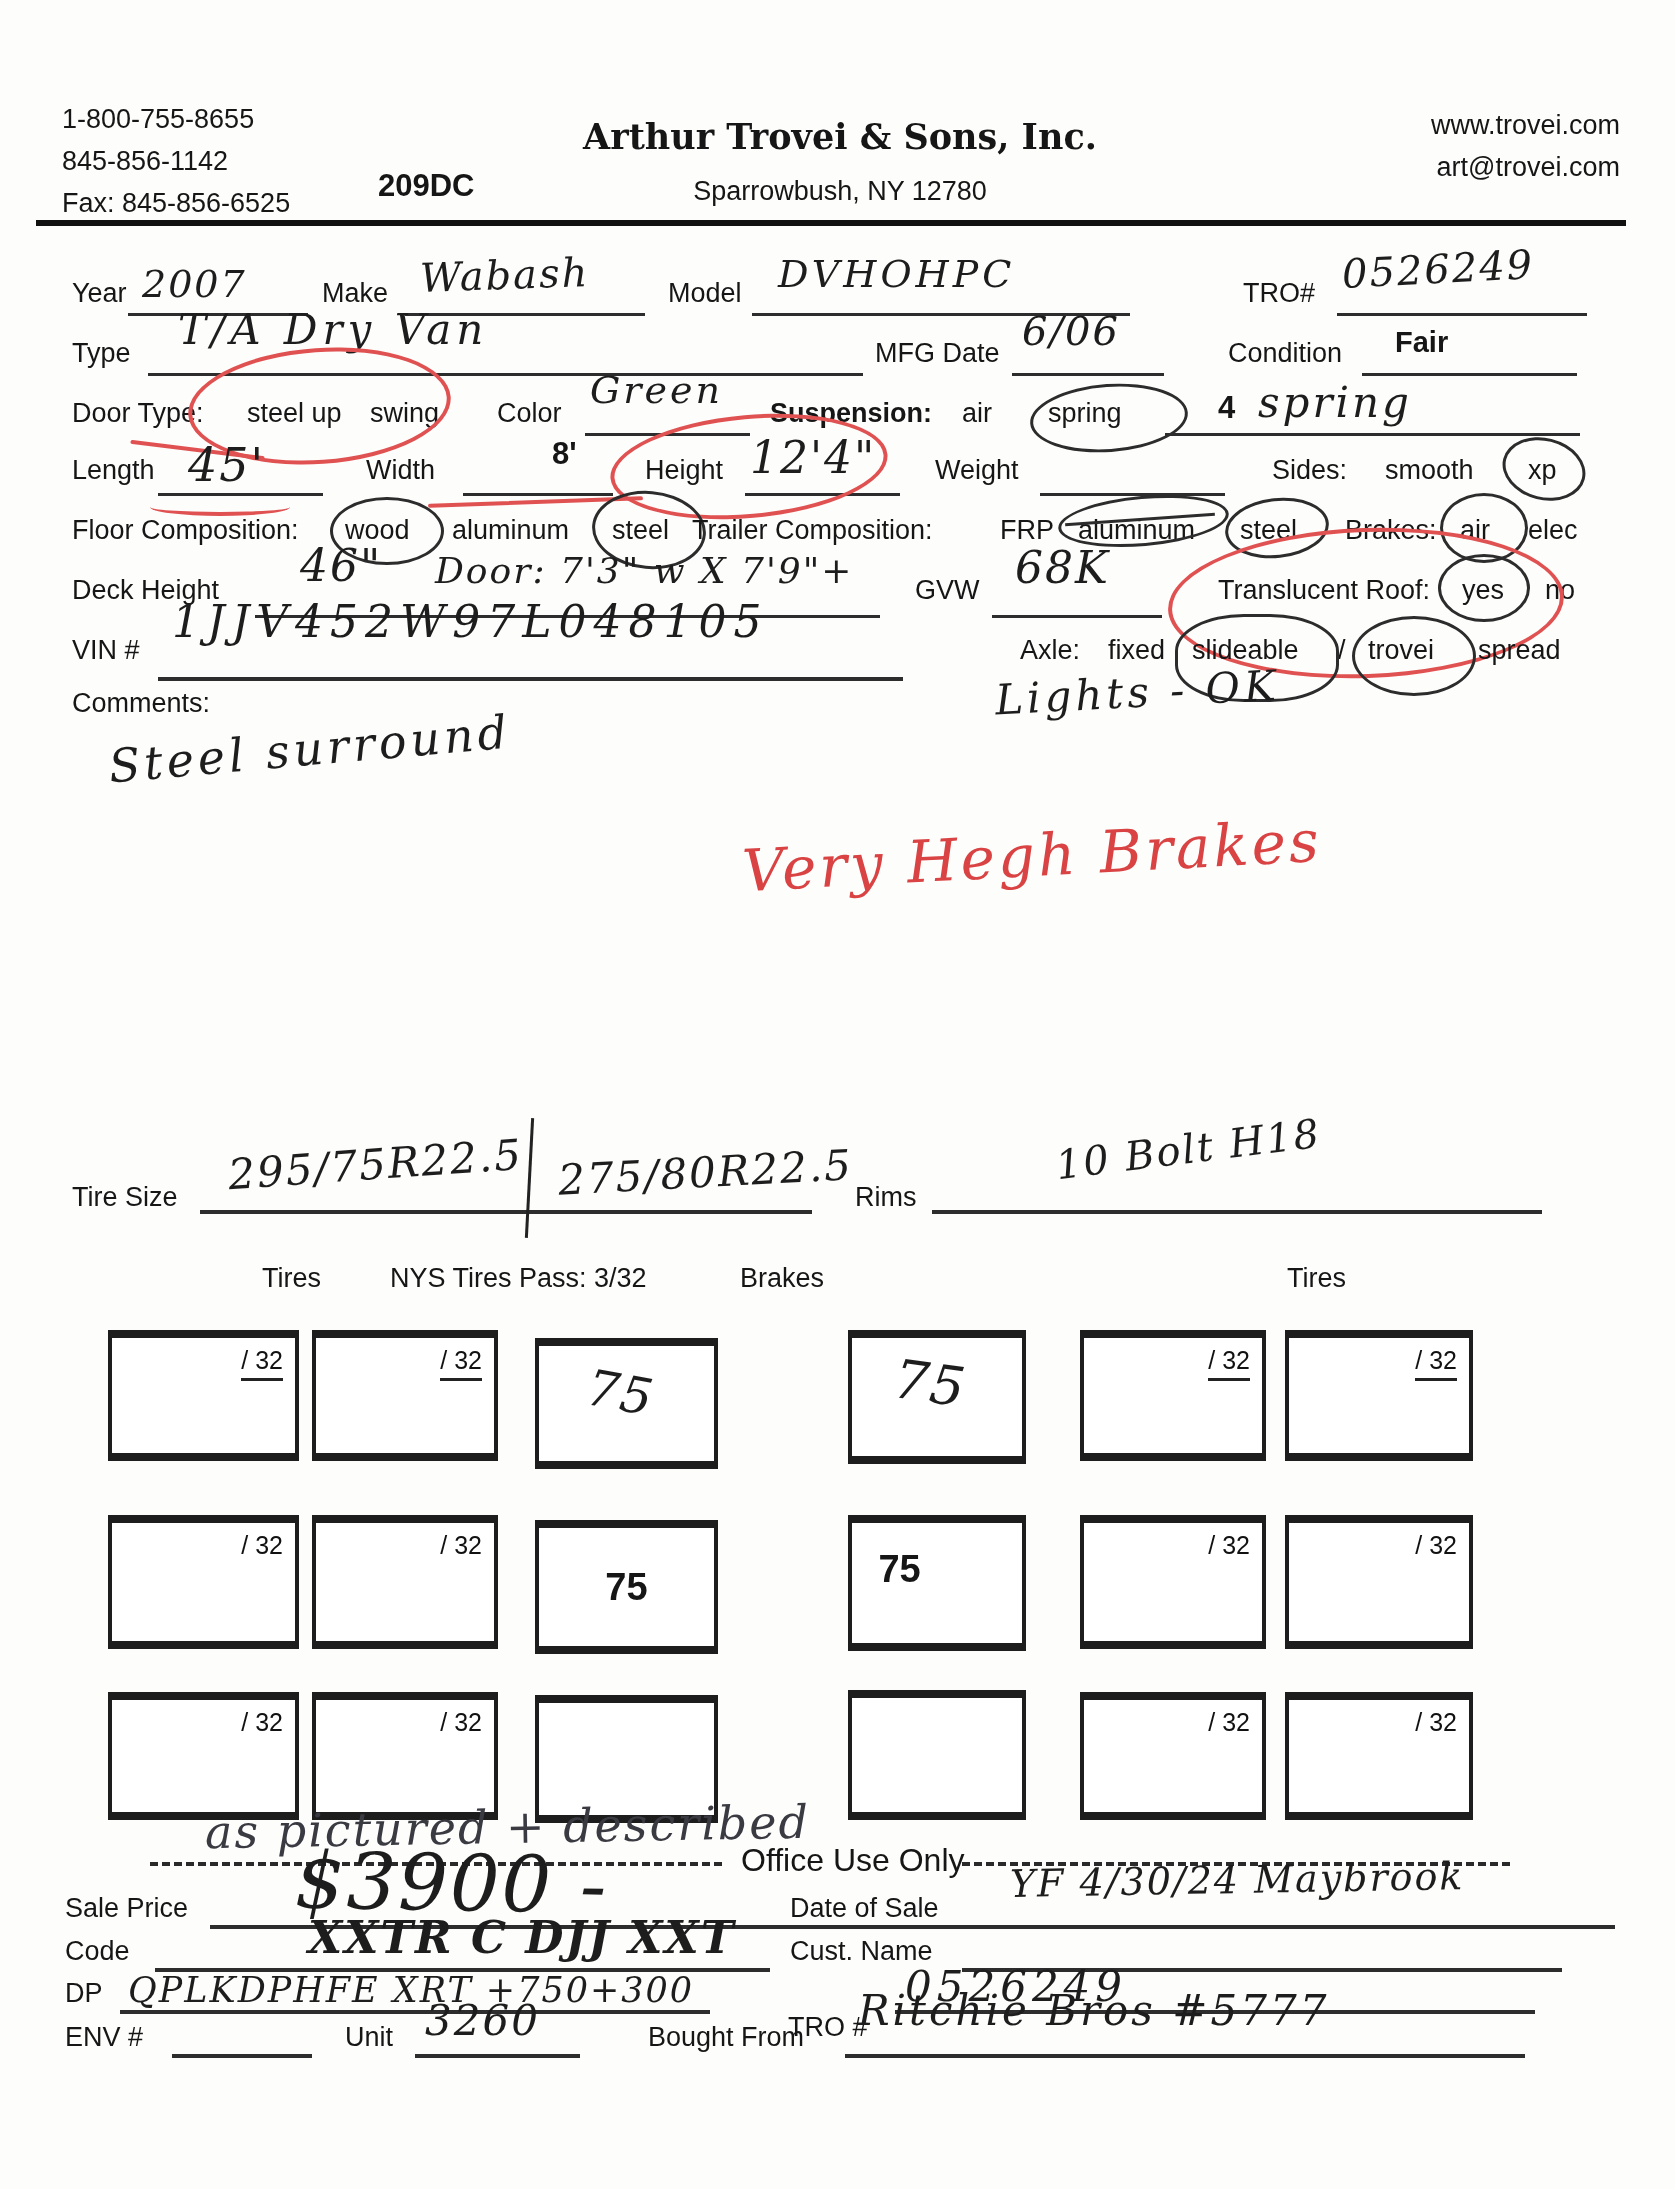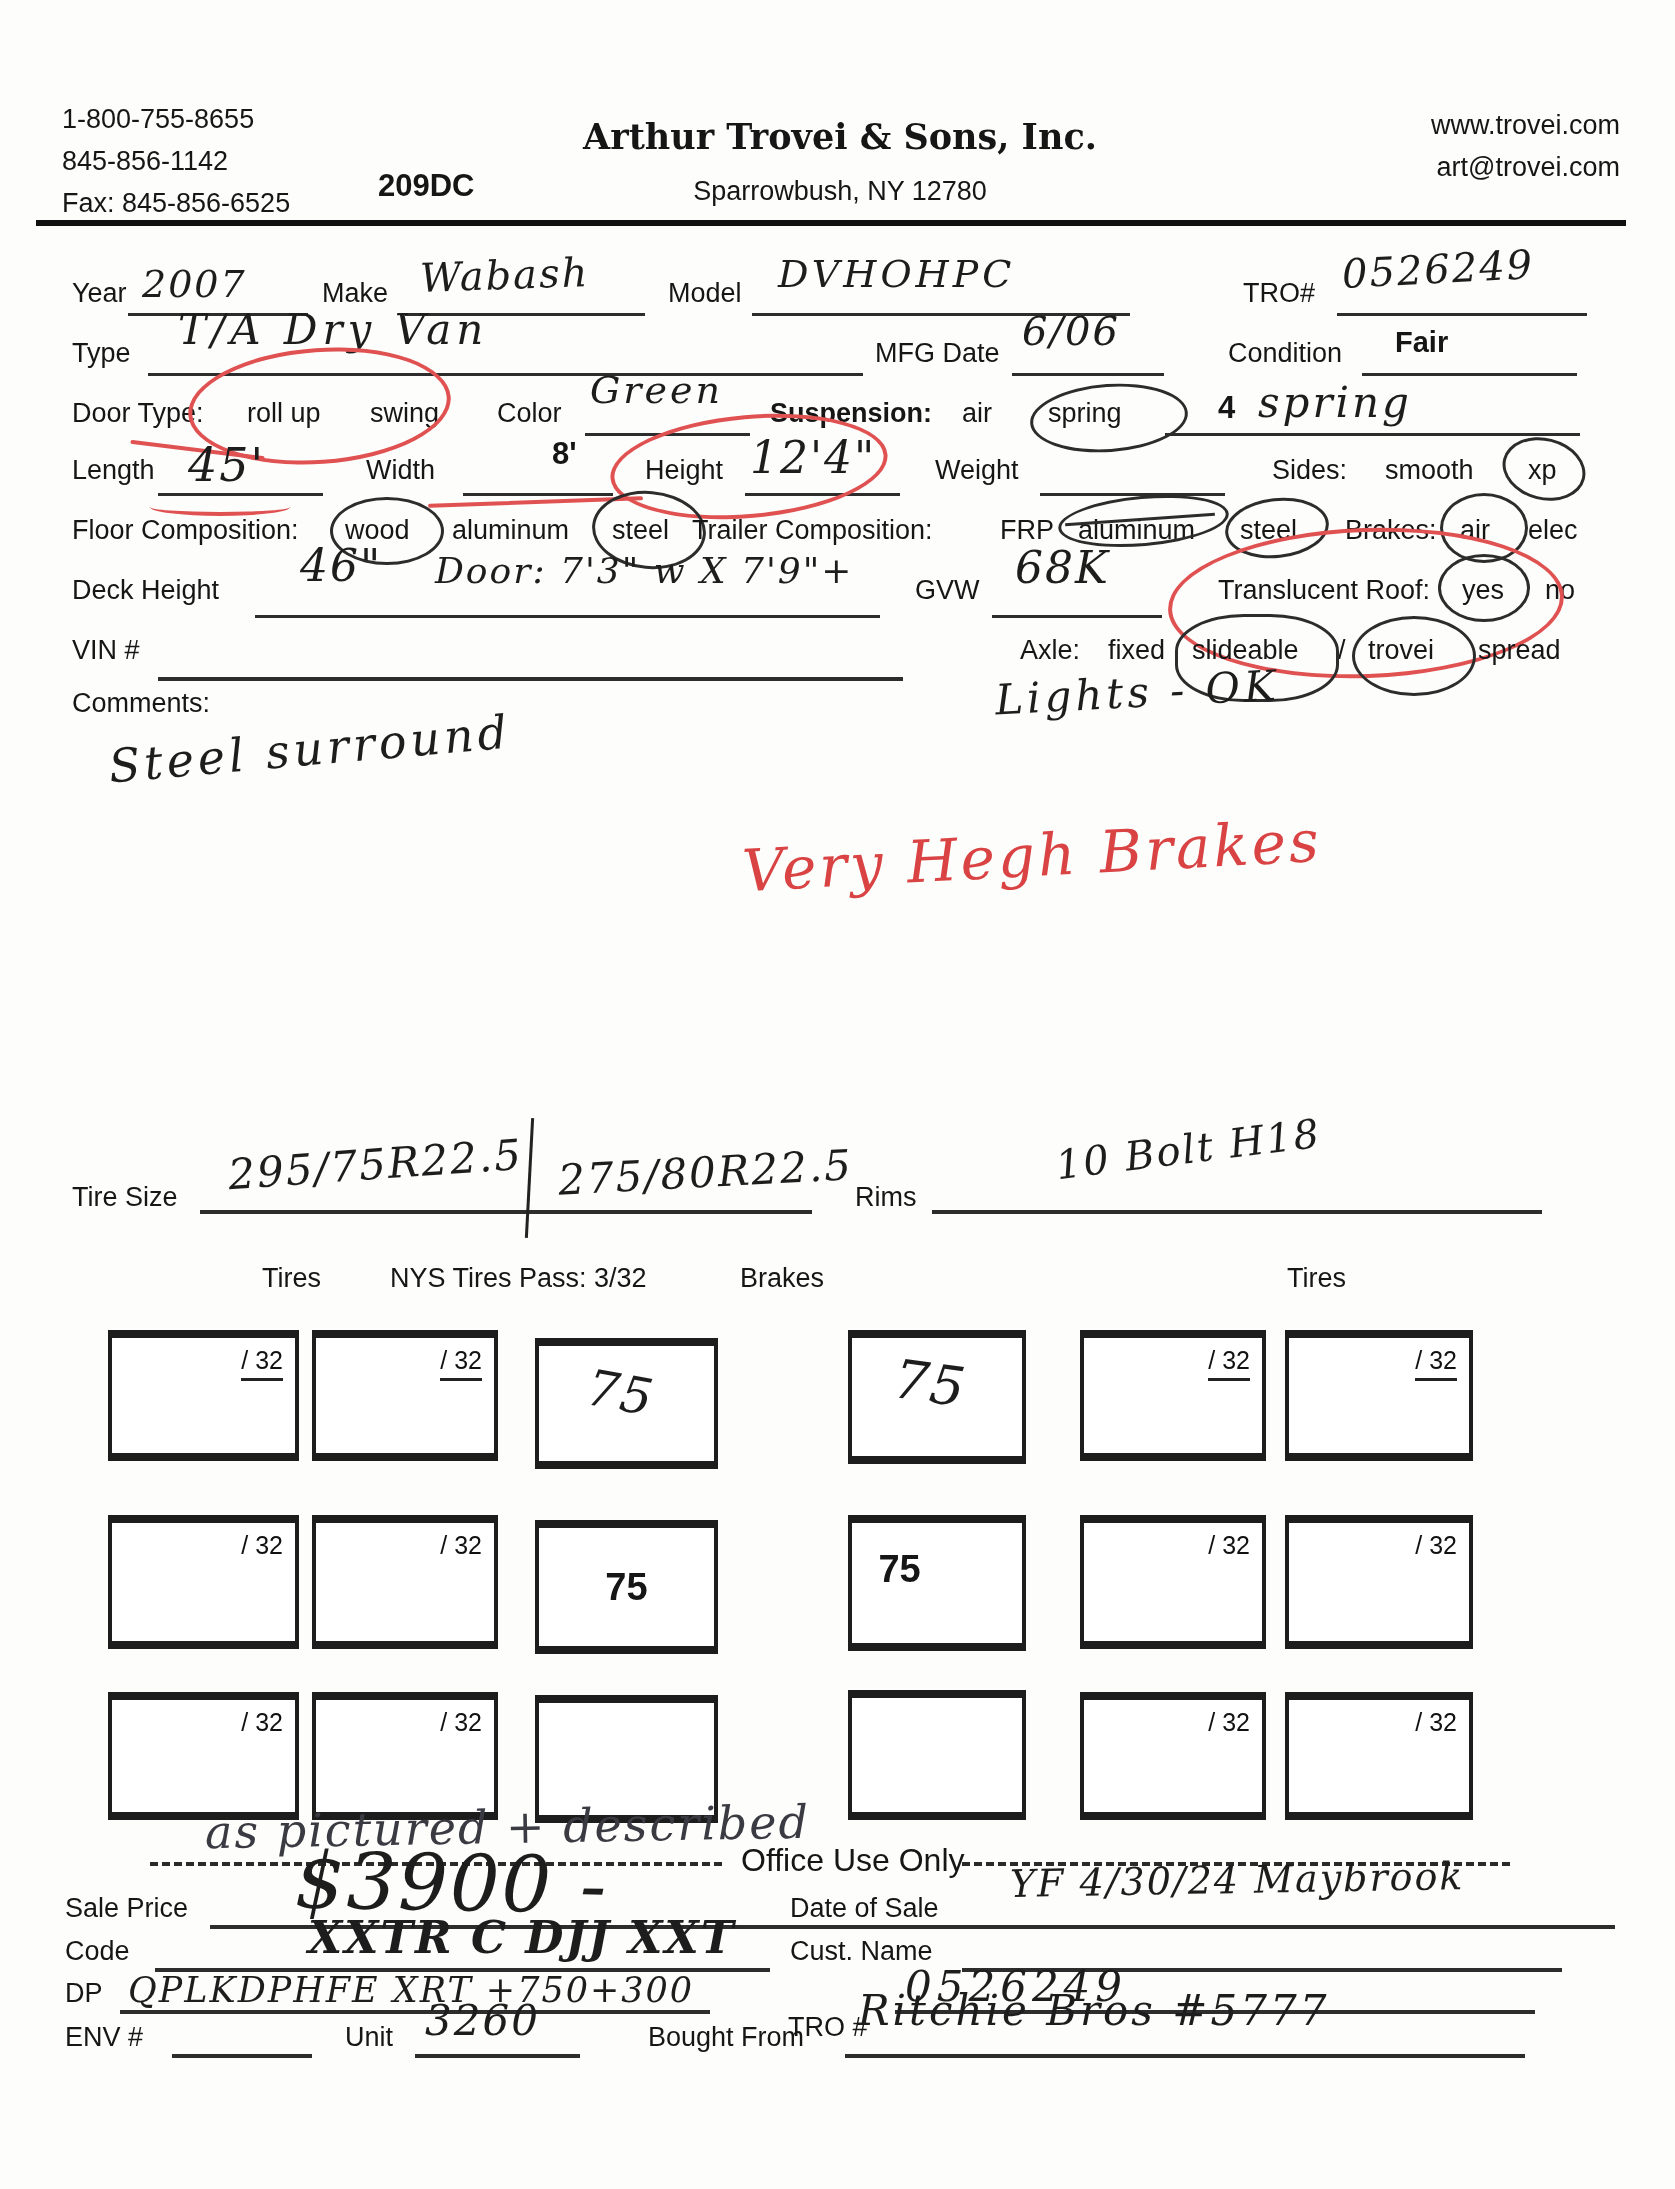--- a/index.html
+++ b/index.html
@@ -61,21 +61,21 @@
 
   <div class="lbl" style="left:875px;top:338px;">MFG Date</div>
   <div class="uline" style="left:1012px;top:373px;width:152px;"></div>
   <div class="hw" style="left:1022px;top:308px;font-size:40px;">6/06</div>
 
   <div class="lbl" style="left:1228px;top:338px;">Condition</div>
   <div class="uline" style="left:1362px;top:373px;width:215px;"></div>
   <div class="prt" style="left:1395px;top:326px;font-size:29px;">Fair</div>
 
   <div class="lbl" style="left:72px;top:398px;">Door Type:</div>
-  <div class="lbl" style="left:247px;top:398px;">roll up</div>
+  <div class="lbl" style="left:247px;top:398px;">steel up</div>
   <div class="lbl" style="left:370px;top:398px;">swing</div>
   <div class="circ red" style="left:188px;top:348px;width:255px;height:108px;transform:rotate(-4deg);"></div>
   <div class="redstroke" style="left:130px;top:448px;width:135px;transform:rotate(7deg);"></div>
 
   <div class="lbl" style="left:497px;top:398px;">Color</div>
   <div class="uline" style="left:585px;top:433px;width:165px;"></div>
   <div class="hw" style="left:590px;top:368px;font-size:38px;letter-spacing:3px;">Green</div>
 
   <div class="lbl" style="left:770px;top:398px;font-weight:bold;">Suspension:</div>
   <div class="lbl" style="left:962px;top:398px;">air</div>
@@ -139,20 +139,21 @@
   <div class="hw" style="left:1015px;top:542px;font-size:44px;">68K</div>
 
   <div class="lbl" style="left:1218px;top:575px;">Translucent Roof:</div>
   <div class="lbl" style="left:1462px;top:575px;">yes</div>
   <div class="lbl" style="left:1545px;top:575px;">no</div>
   <div class="circ" style="left:1438px;top:554px;width:86px;height:62px;"></div>
   <div class="circ red" style="left:1168px;top:528px;width:388px;height:142px;transform:rotate(-2deg);"></div>
 
   <div class="lbl" style="left:72px;top:635px;">VIN #</div>
   <div class="uline thick" style="left:158px;top:677px;width:745px;"></div>
+  <div class="hw" style="left:172px;top:596px;font-size:44px;letter-spacing:7px;">1JJV452W97L048105</div>
 
   <div class="lbl" style="left:1020px;top:635px;">Axle:</div>
   <div class="lbl" style="left:1108px;top:635px;">fixed</div>
   <div class="lbl" style="left:1192px;top:635px;">slideable</div>
   <div class="lbl" style="left:1338px;top:635px;">/</div>
   <div class="lbl" style="left:1368px;top:635px;">trovei</div>
   <div class="lbl" style="left:1478px;top:635px;">spread</div>
   <div class="circ" style="left:1175px;top:614px;width:158px;height:82px;border-radius:42%;"></div>
   <div class="circ" style="left:1352px;top:616px;width:118px;height:74px;"></div>
 

